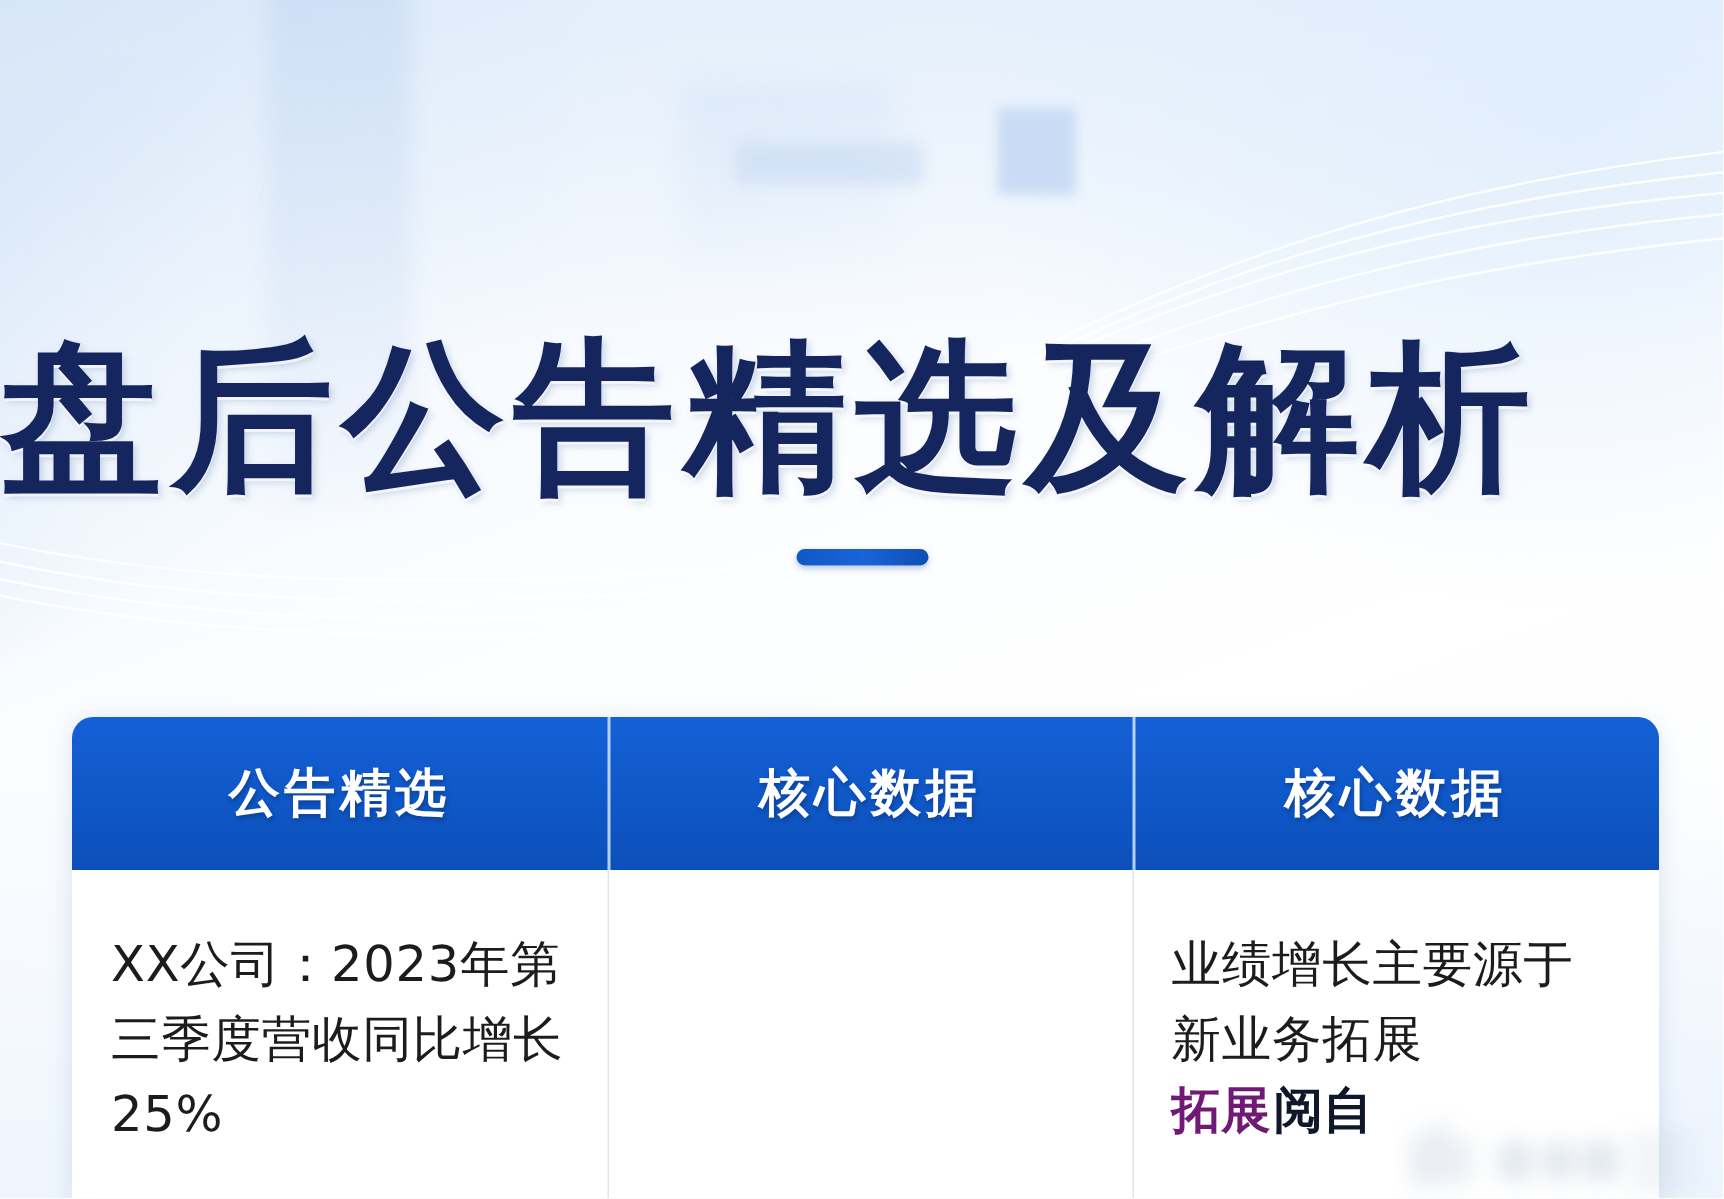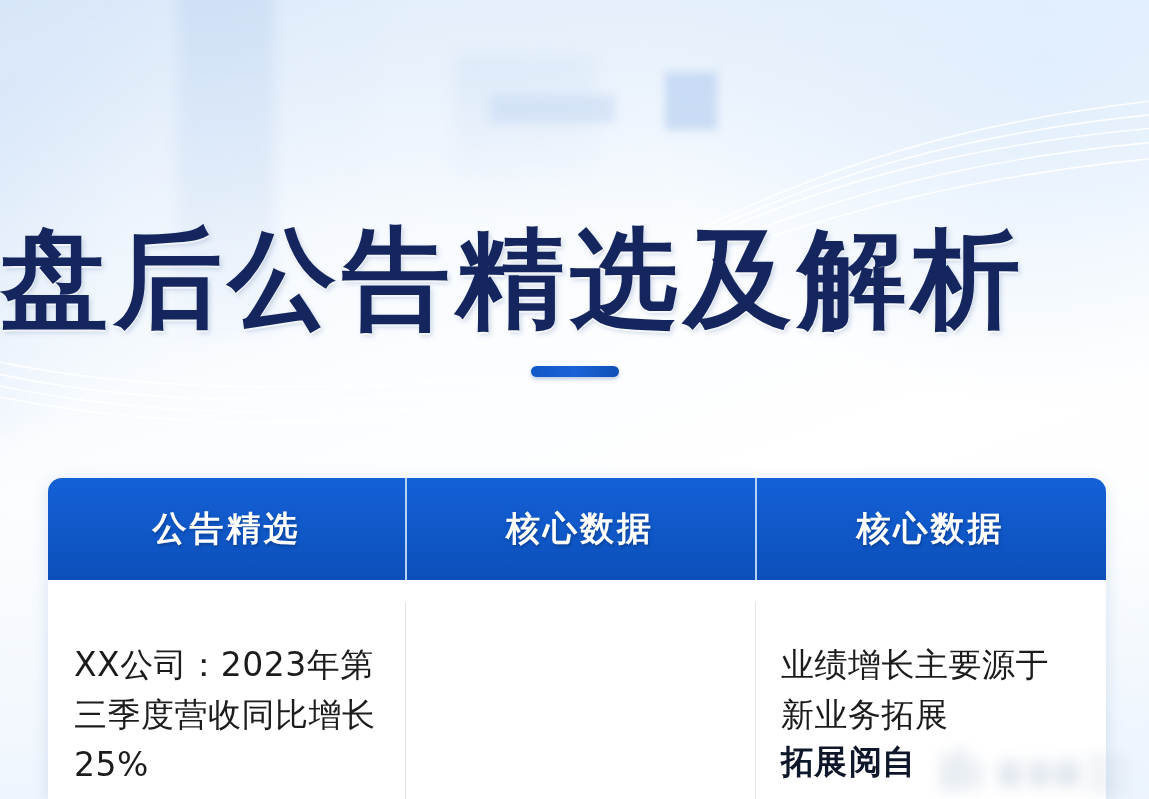--- a/index.html
+++ b/index.html
@@ -194,21 +194,20 @@
   .card-body {
     display: flex;
     height: 219px;
     background: #ffffff;
   }
   .body-cell {
     flex: 0 0 auto;
     position: relative;
     box-sizing: border-box;
     padding: 38px 26px 4px 26px;
-    margin-top: 22px;
   }
   .body-cell.c1 { width: 357px; }
   .body-cell.c2 { width: 350px; }
   .body-cell.c3 { width: 351px; border-radius: 15px; }
   .body-cell.c2::before,
   .body-cell.c3::before {
     content: "";
     position: absolute;
     left: 0; top: 0; bottom: 0;
     width: 1px;
@@ -230,21 +229,21 @@
     left: 26px;
     top: 140px;
     display: flex;
     align-items: baseline;
     gap: 2px;
     font-size: 33px;
     line-height: 1.2;
     font-family: "DejaVu Sans", "Liberation Sans", sans-serif;
     white-space: nowrap;
   }
-  .ghost-dark { color: #0f172a; font-weight: 600; }
+  .ghost-dark { color: #701a75; font-weight: 600; }
   .ghost-blue { color: #0f172a; font-weight: 600; }
 
   
   .watermark {
     position: absolute;
     right: 16px;
     bottom: 4px;
     width: 196px;
     height: 48px;
     filter: blur(7px);

